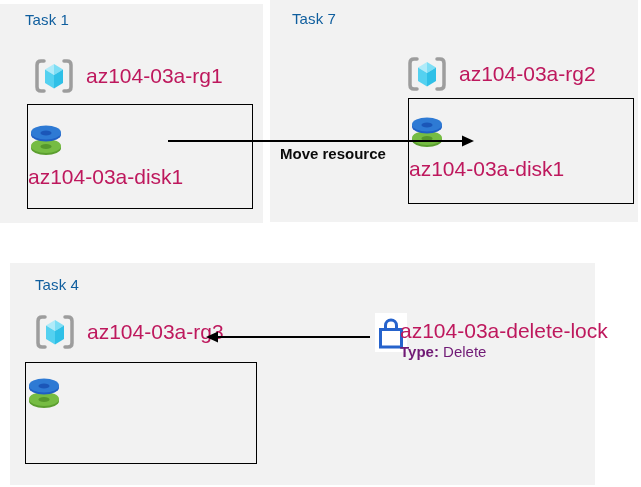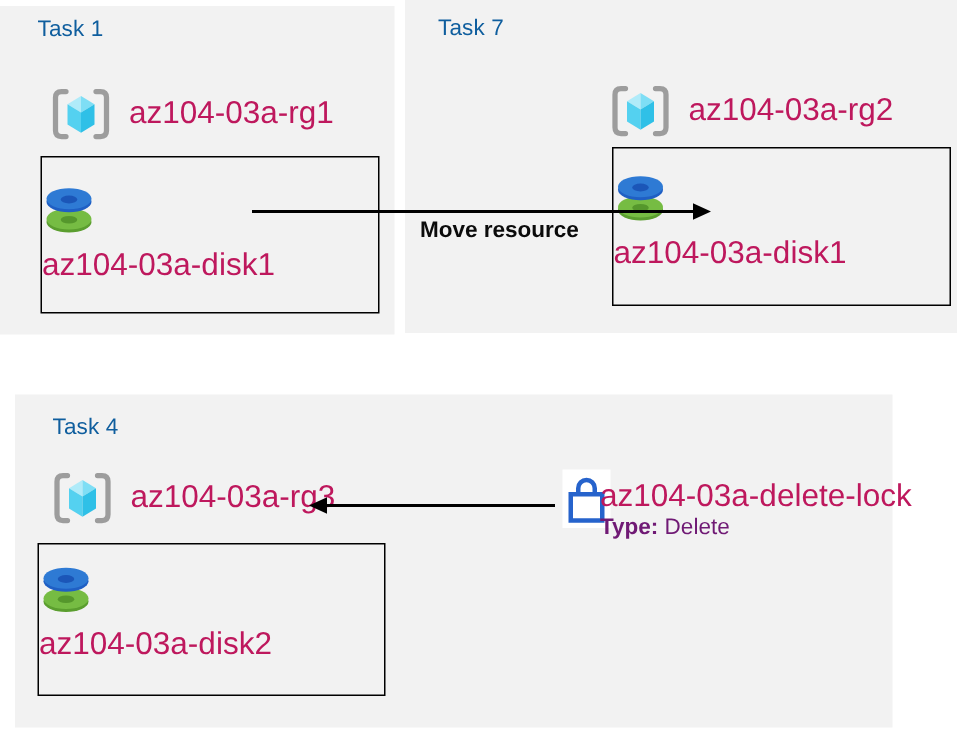--- a/index.html
+++ b/index.html
@@ -136,21 +136,20 @@
 
     <div class="res-box" id="box3">
       <svg width="36" height="32" viewBox="0 0 36 32">
         <ellipse cx="18" cy="24" rx="15" ry="7" fill="#5b9e2f"></ellipse>
         <ellipse cx="18" cy="22" rx="15" ry="7" fill="#76bc43"></ellipse>
         <ellipse cx="18" cy="22.5" rx="5.5" ry="2.5" fill="#55972c"></ellipse>
         <ellipse cx="18" cy="10.5" rx="15" ry="7" fill="#1f5fc4"></ellipse>
         <ellipse cx="18" cy="8.5" rx="15" ry="7" fill="#2e7ad4"></ellipse>
         <ellipse cx="18" cy="9" rx="5.5" ry="2.6" fill="#1b56b8"></ellipse>
       </svg>
-      <span class="disk-label">az104-03a-disk2</span>
     </div>
   </div>
 
   <svg class="arrow-svg" id="lock-arrow" width="164" height="20" viewBox="0 0 164 20">
     <line x1="164" y1="10" x2="11" y2="10" stroke="#000" stroke-width="2"></line>
     <polygon points="12,4.5 0,10 12,15.5" fill="#000"></polygon>
   </svg>
 
   <div id="lock-tile">
     <svg width="32" height="39" viewBox="0 0 32 39">

